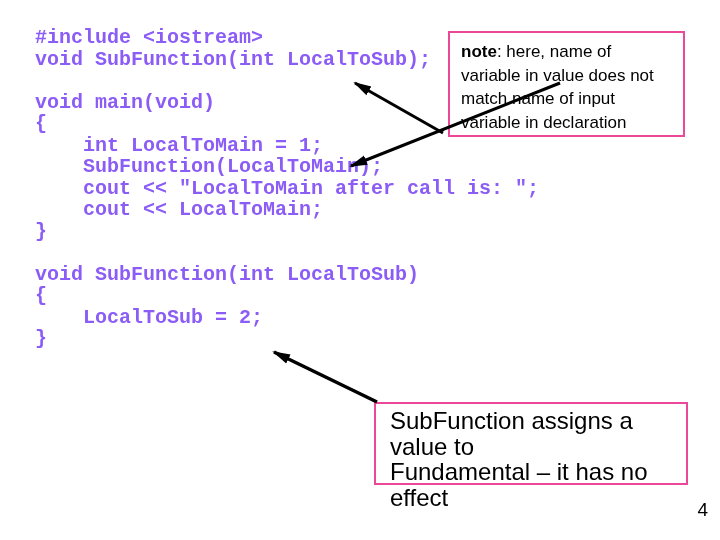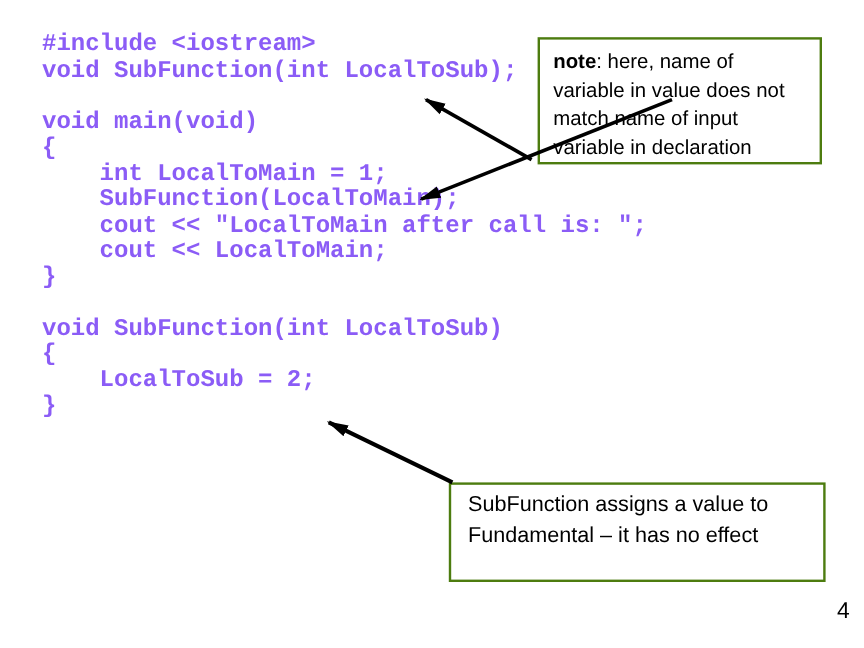--- a/index.html
+++ b/index.html
@@ -20,41 +20,41 @@
     font-family: "Liberation Mono", monospace;
     font-weight: bold;
     font-size: 20px;
     line-height: 21.5px;
     color: #8b5cf6;
     white-space: pre;
   }
   .callout {
     position: absolute;
     background: #ffffff;
-    border: 2px solid #4d7c0f;
+    border: 2px solid #ec4899;
     box-sizing: border-box;
     color: #000000;
   }
   .note-box {
     left: 448px;
     top: 31px;
     width: 237px;
     height: 106px;
     padding: 7px 6px 0 11px;
     font-size: 17px;
     line-height: 23.5px;
   }
   .note-box .bold { font-weight: bold; }
   .comment-box {
     left: 374px;
     top: 402px;
     width: 314px;
     height: 83px;
     padding: 4px 6px 0 14px;
-    font-size: 18px;
+    font-size: 24px;
     line-height: 25.5px;
   }
   .footer-course {
     position: absolute;
     top: 504px;
     right: 57px;
     font-size: 14px;
     color: #000000;
   }
   .footer-page {

